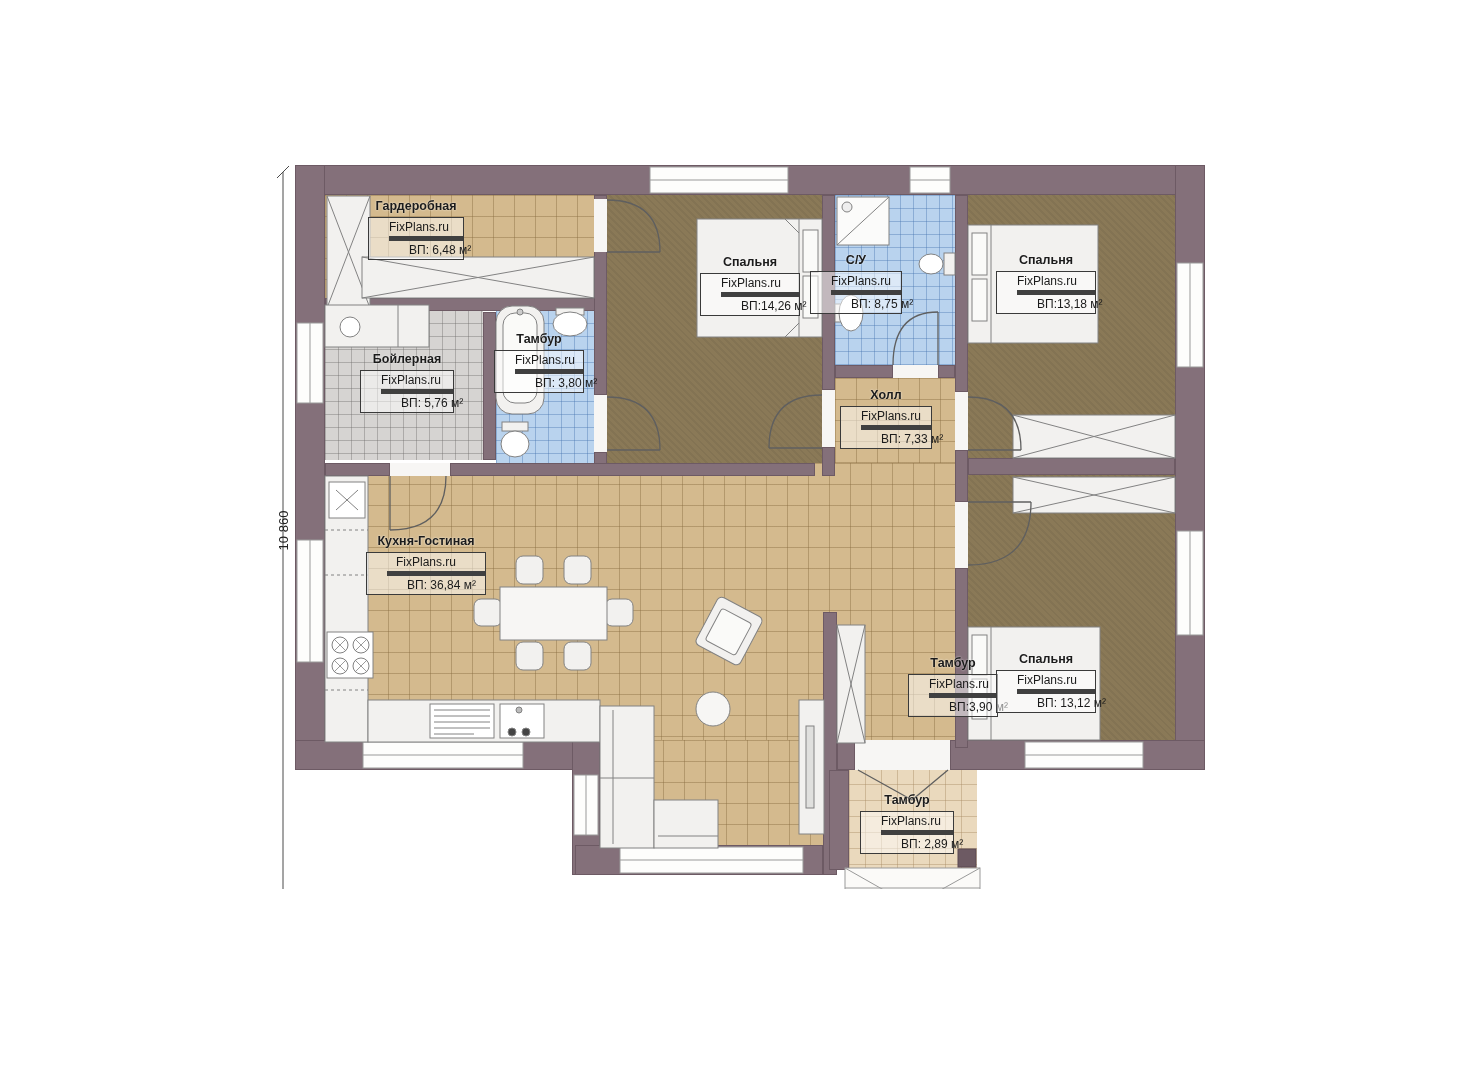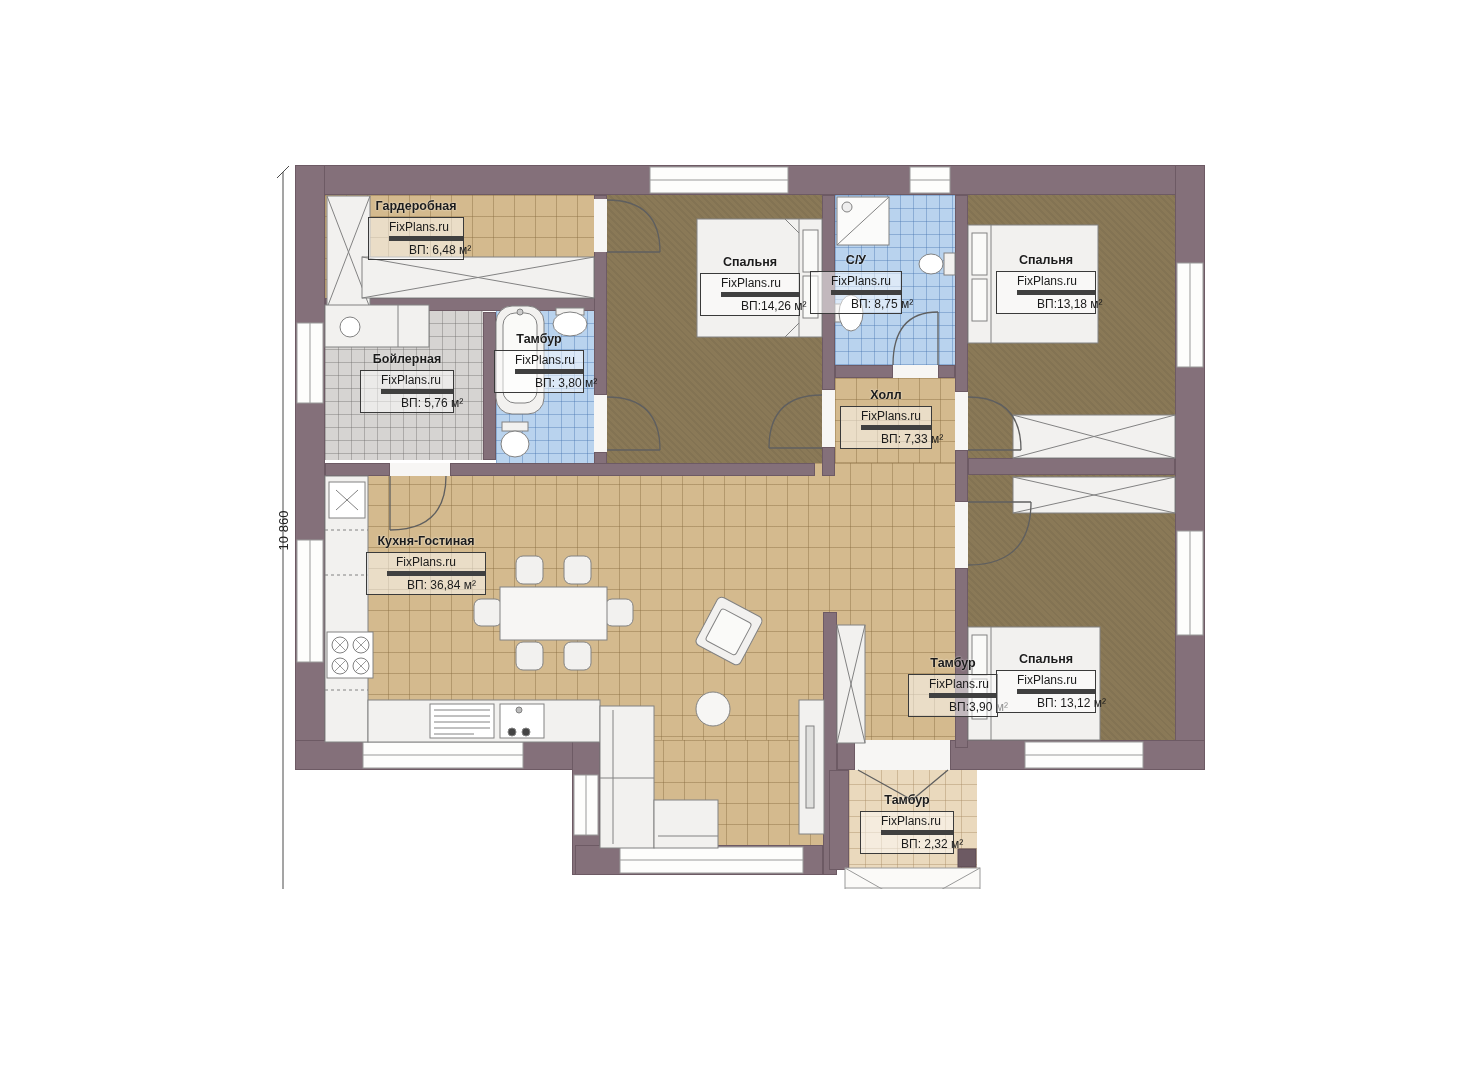--- a/index.html
+++ b/index.html
@@ -366,20 +366,20 @@
     <div class="room-name">Спальня</div>
     <div class="room-box">
       <div class="row">FixPlans.ru</div>
       <div class="row">ВП: 13,12 м²</div>
     </div>
   </div>
   <div class="room-label" style="left:860px;top:793px;width:94px">
     <div class="room-name">Тамбур</div>
     <div class="room-box">
       <div class="row">FixPlans.ru</div>
-      <div class="row">ВП: 2,32 м²</div>
+      <div class="row">ВП: 2,89 м²</div>
     </div>
   </div>
 
   <div class="dim-label dim-v" style="left:233px;top:523px">10 860</div>
   <div class="dim-label" style="left:700px;top:916px">1 770</div>
 
 </div>
 
 </body></html>

